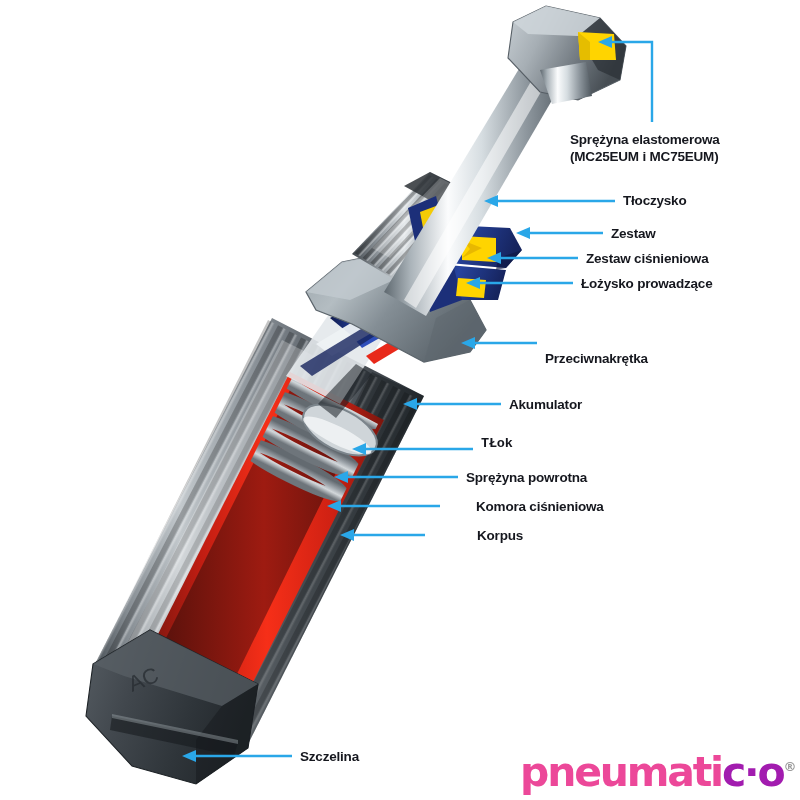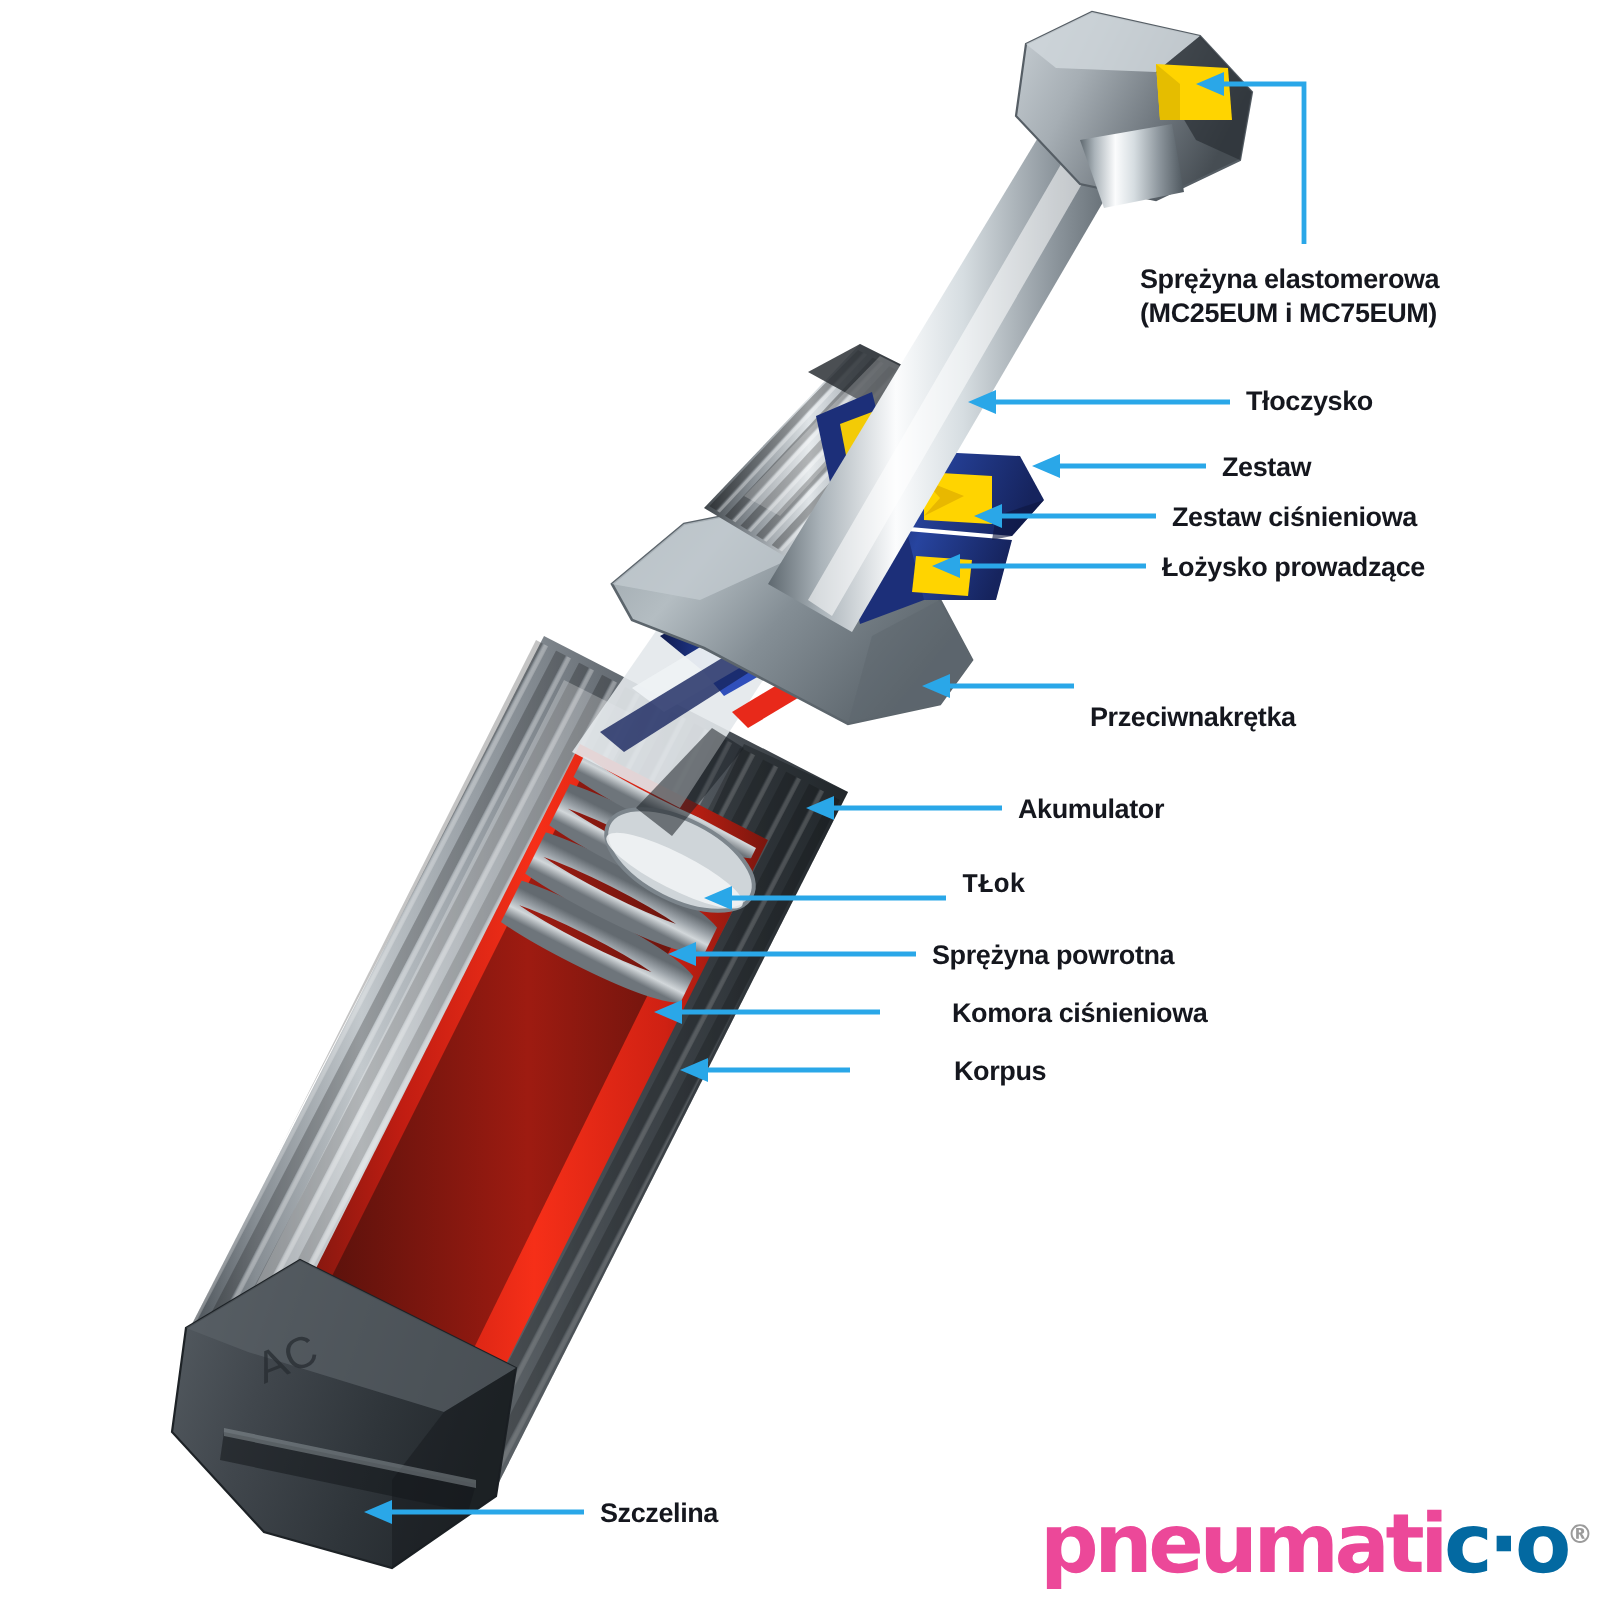--- a/index.html
+++ b/index.html
@@ -25,21 +25,21 @@
     position:absolute;
     left:520px;top:752px;
     font-size:41px;
     font-weight:bold;
     letter-spacing:-2.2px;
     line-height:1;
     font-family:"DejaVu Sans",sans-serif;
     user-select:none;
   }
   #brand .pink{color:#ec4899;}
-  #brand .gray{color:#0369a1;text-align:center;}
+  #brand .gray{color:#a21caf;text-align:center;}
   #brand .reg{font-size:13px;vertical-align:super;letter-spacing:0;color:#9b9b9b;}
 </style>
 </head>
 <body>
 
 <div id="stage">
 
   <svg class="layer" viewBox="0 0 800 800">
     <defs>
 

